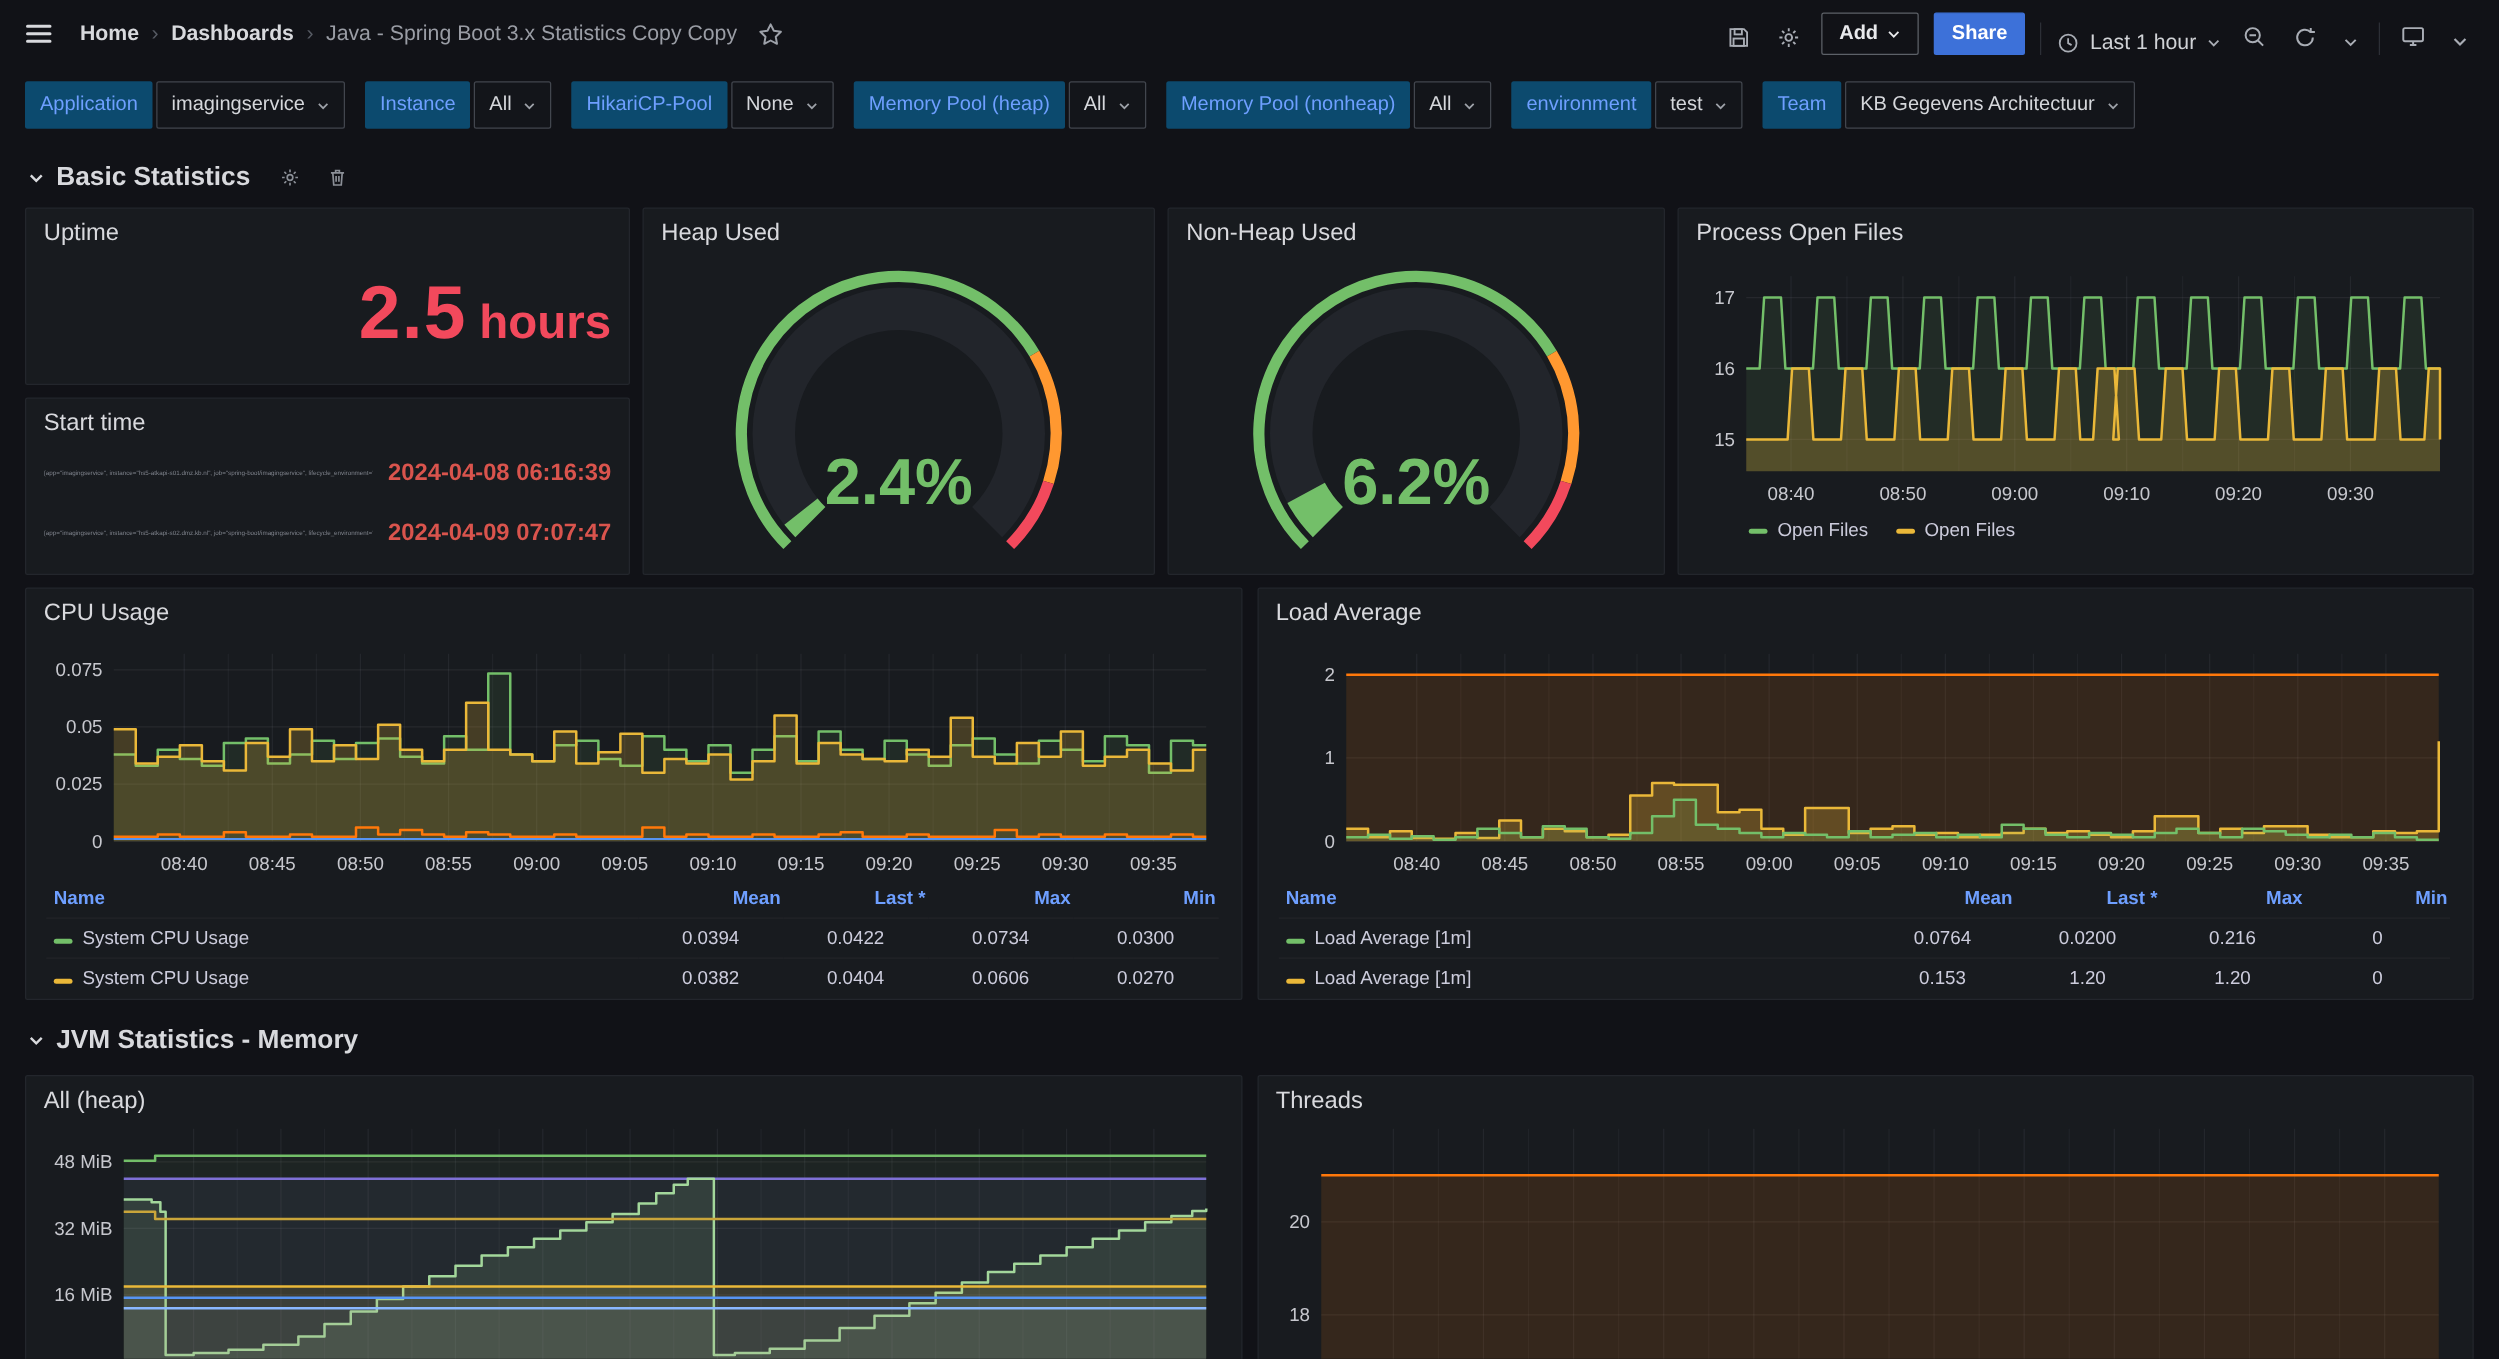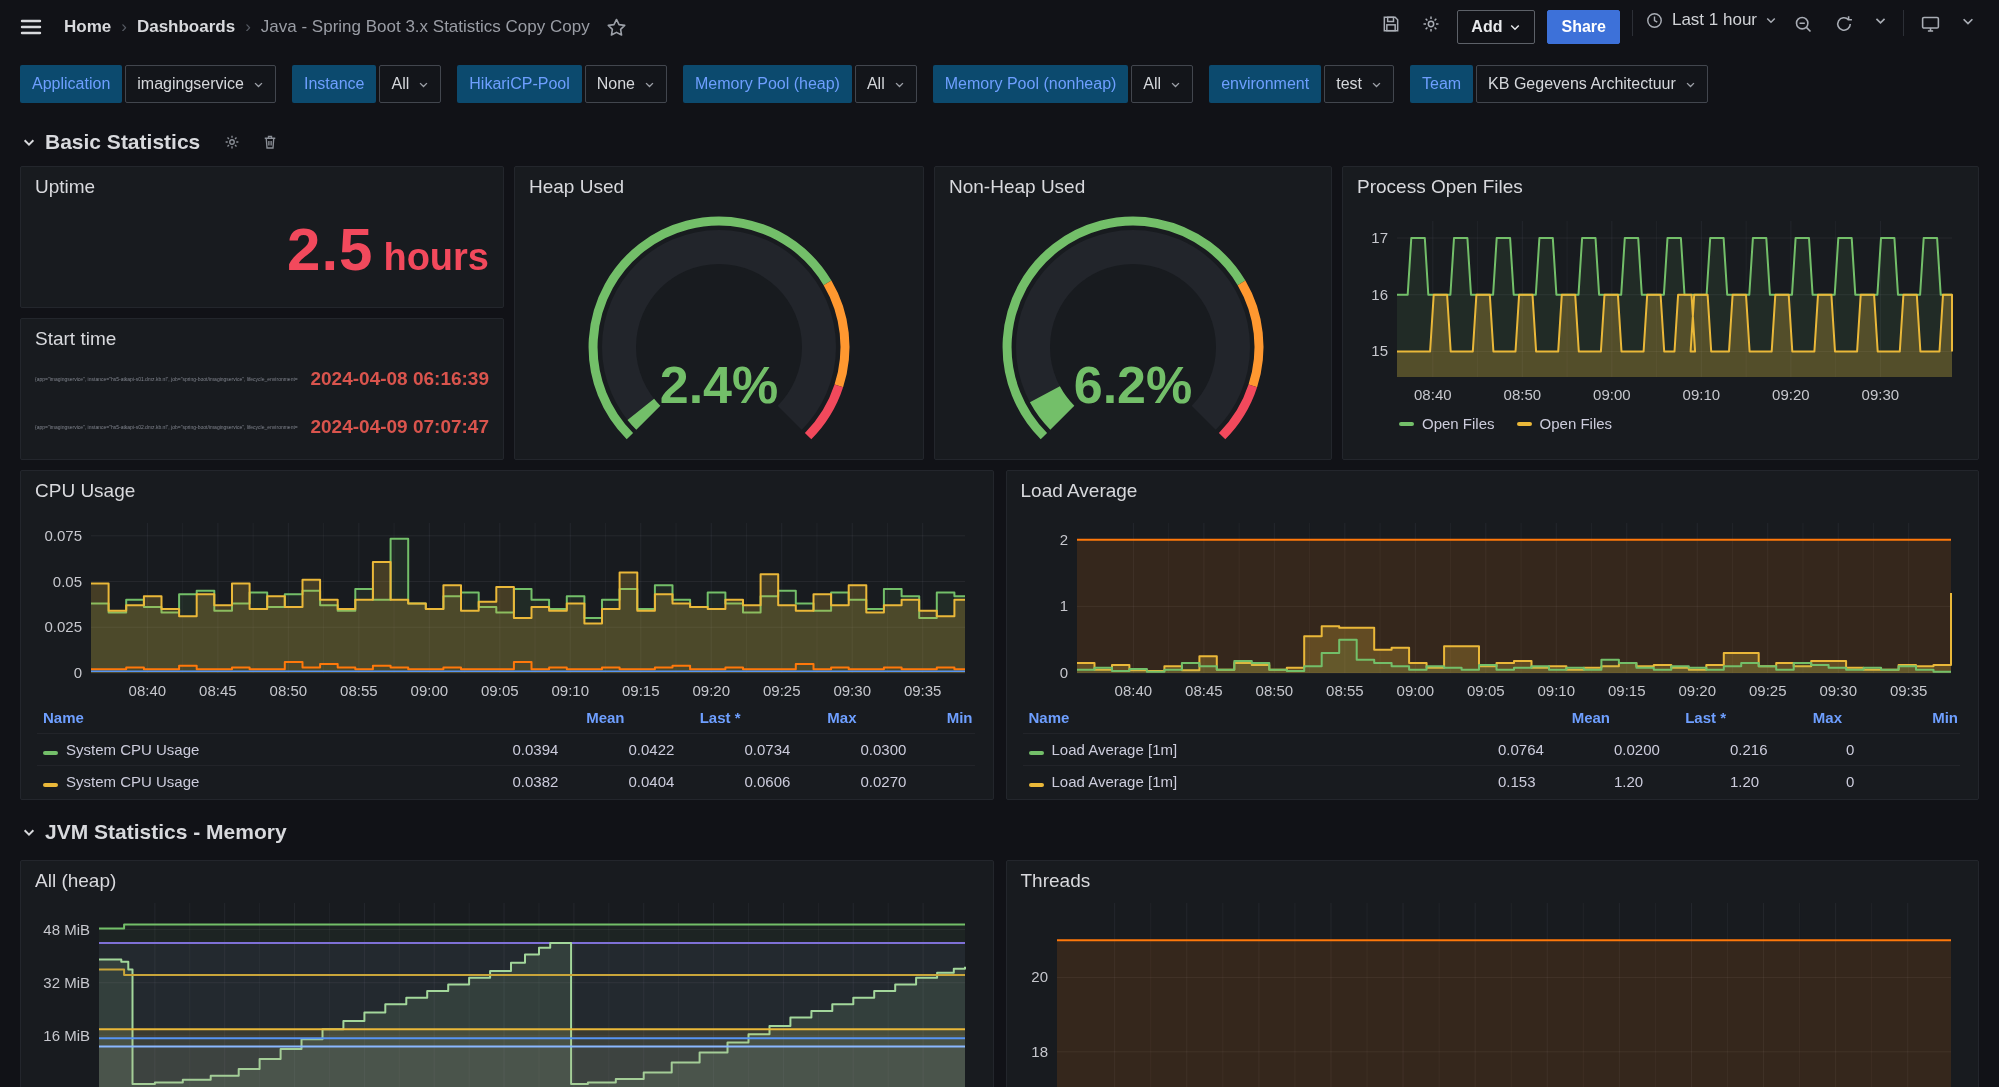--- a/index.html
+++ b/index.html
@@ -5,21 +5,21 @@
   html,body{margin:0;padding:0;overflow:hidden}
   body{width:1999px;height:1087px;background:#111217;color:#ccccdc;
        font-family:"Liberation Sans",sans-serif;-webkit-font-smoothing:antialiased}
   .topbar{display:flex;align-items:center;height:54px;padding:0 20px;gap:12px}
   .hamburger{display:flex;align-items:center;cursor:pointer;margin-right:10px}
   .crumbs{display:flex;align-items:center;gap:10px;font-size:17px}
   .crumb-link{color:#d8d9dd;font-weight:700;cursor:pointer}
   .crumb-sep{color:#565a63}
   .crumb-current{color:#9a9da5}
   .iconbtn{background:none;border:none;padding:4px;cursor:pointer;display:flex;align-items:center}
-  .right-cluster{margin-left:auto;display:flex;align-items:flex-start;gap:12px}
+  .right-cluster{margin-left:auto;display:flex;align-items:flex-end;gap:12px}
   .btn{height:34px;border-radius:2px;font-size:16px;font-weight:700;cursor:pointer;
        display:inline-flex;align-items:center;gap:7px;padding:0 13px;font-family:inherit}
   .btn-add{background:transparent;border:1px solid #5d6168;color:#e8e9ec}
   .btn-share{background:#3d71d9;border:1px solid #3d71d9;color:#fff}
   .vdiv{width:1px;height:26px;background:#2c2f36}
   .timepicker{display:flex;align-items:center;gap:8px;color:#d0d2d6;font-size:17px;font-weight:500;cursor:pointer}
   .var-row{display:flex;align-items:center;gap:16px;margin:10px 20px 0;height:40px}
   .chip{display:flex;align-items:stretch;gap:3px}
   .chip-label{background:#0c4a6e;color:#6e9fff;font-size:16px;display:flex;align-items:center;
               padding:0 12px;height:38px;border-radius:2px;cursor:pointer}
@@ -44,21 +44,21 @@
   .tick{fill:#c6c7cd;font-size:15px;font-family:"Liberation Sans",sans-serif}
   .legend-inline{display:flex;gap:22px;margin:4px 0 0 42px;font-size:15px;color:#ccccdc;align-items:flex-start}
   .legend-item{display:flex;align-items:center;cursor:pointer}
   .dash{width:15px;height:4px;border-radius:2px;display:inline-block;margin-right:8px}
   .grid2{display:grid;grid-template-columns:1fr 1fr;gap:12px;margin:14px 20px 0;height:330px}
   .grid3{display:grid;grid-template-columns:1fr 1fr;gap:12px;margin:4px 20px 0;height:400px}
   table.legend{width:calc(100% - 6px);margin:0 2px;border-collapse:collapse;font-size:15px}
   .legend th{color:#6e9fff;font-weight:700;text-align:right;padding:2px 2px 7px;cursor:pointer}
   .legend th:first-child{text-align:left;padding-left:6px}
   .legend th:not(:first-child){width:112px}
-  .legend td{padding:7px 2px;border-top:1px solid #222429;text-align:left;color:#ccccdc}
+  .legend td{padding:7px 2px;border-top:1px solid #222429;text-align:center;color:#ccccdc}
   .legend td:first-child{text-align:left;padding-left:6px}
 </style>
 </head>
 <body>
 
 <header class="topbar">
   <span class="hamburger">
     <svg width="22" height="22" viewBox="0 0 22 22">
         <path d="M2 5h18M2 11h18M2 17h18" stroke="#d8d9dd" stroke-width="2.4" stroke-linecap="round" fill="none"></path>
       </svg>

